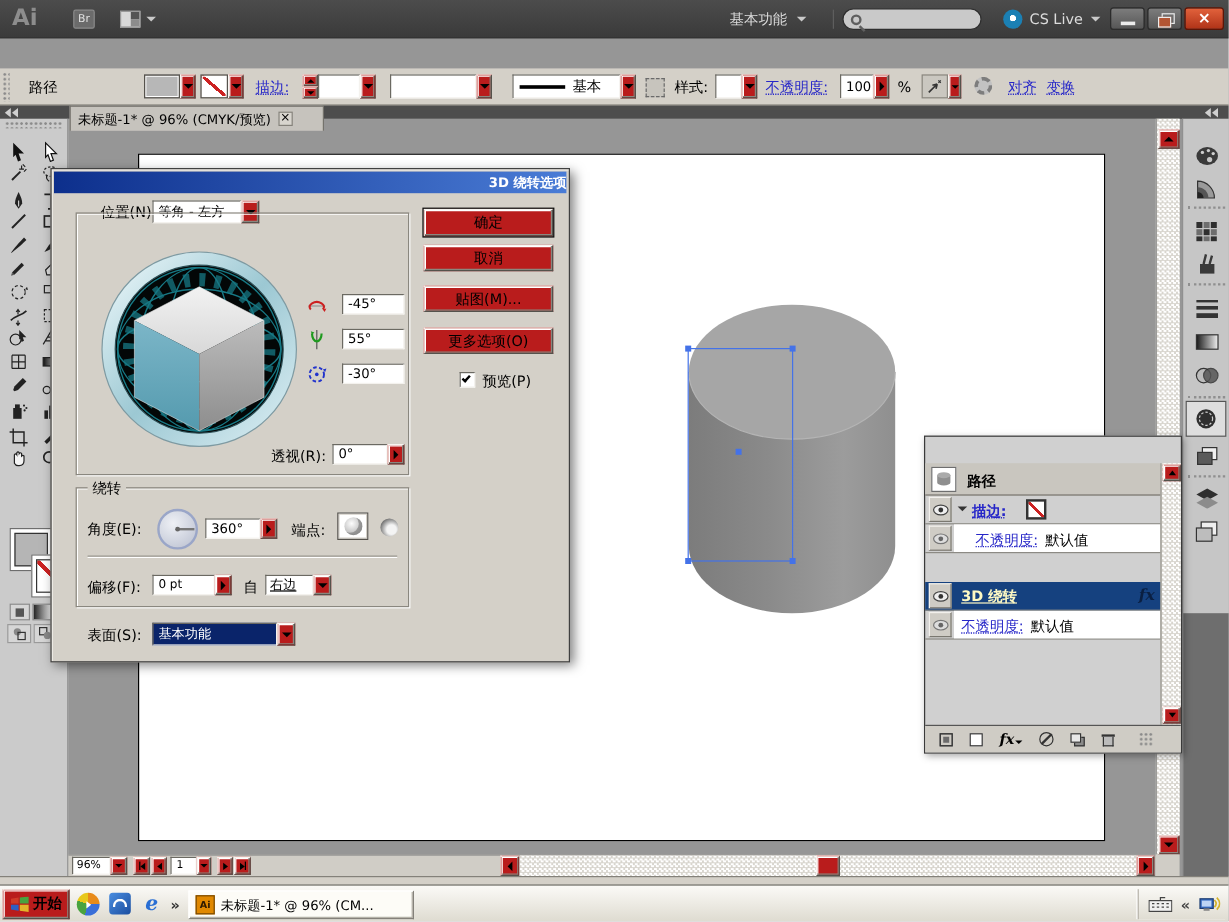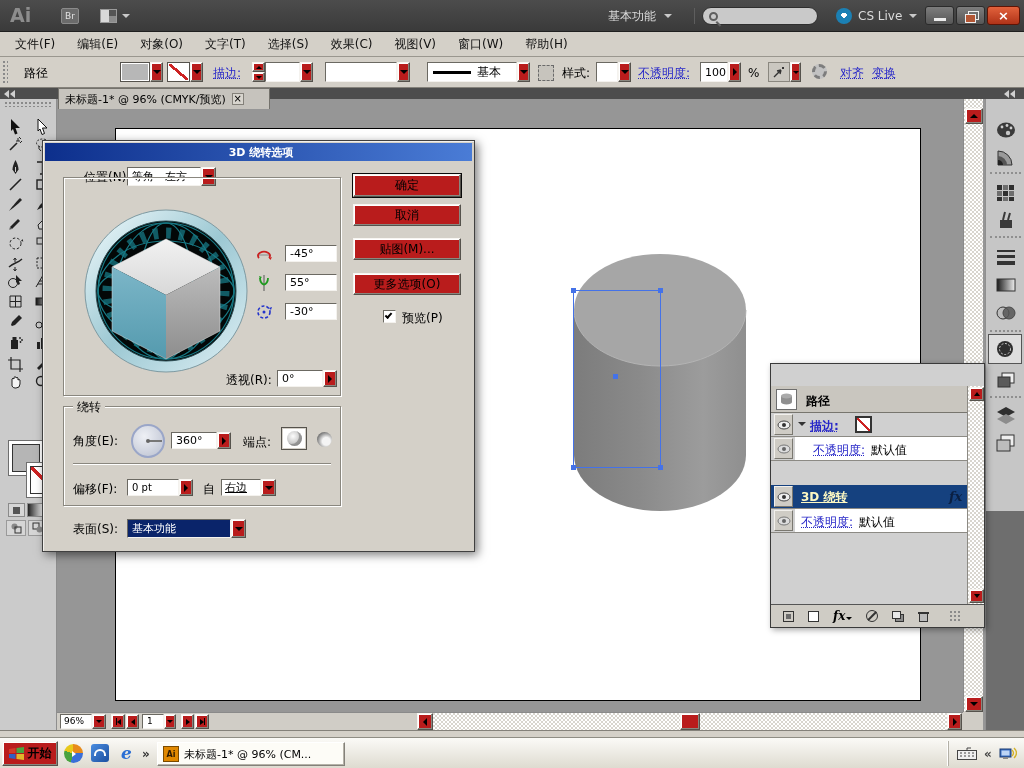--- a/index.html
+++ b/index.html
@@ -67,31 +67,20 @@
       <span class="ico-min" style="margin-top:8px"></span>
     </div>
     <div class="abs c" style="left:956px;top:6px;width:29px;height:19px;background:linear-gradient(#7d7d7d,#565656);border:1px solid #2b2b2b;border-radius:3px">
       <span class="ico-restore"></span>
     </div>
     <div class="abs c" style="left:987px;top:6px;width:33px;height:19px;background:linear-gradient(#e2623c,#b03318);border:1px solid #5e1405;border-radius:3px">
       <span style="color:#fff;font-weight:bold;font-size:13px;line-height:17px">×</span>
     </div>
   </div>
 
-  <div class="abs" style="left:0;top:32px;width:1024px;height:25px;background:#d4d0c8;border-bottom:1px solid #9a978f;display:flex;padding-left:4px">
-    <span class="menuitem">文件(F)</span>
-    <span class="menuitem">编辑(E)</span>
-    <span class="menuitem">对象(O)</span>
-    <span class="menuitem">文字(T)</span>
-    <span class="menuitem">选择(S)</span>
-    <span class="menuitem">效果(C)</span>
-    <span class="menuitem">视图(V)</span>
-    <span class="menuitem">窗口(W)</span>
-    <span class="menuitem">帮助(H)</span>
-  </div>
 
   <div class="abs" style="left:0;top:57px;width:1024px;height:31px;background:#d4d0c8;border-bottom:1px solid #84817a">
     <div class="abs grip" style="left:2px;top:3px;width:6px;height:25px"></div>
     <span class="abs lbl12" style="left:24px;top:8px">路径</span>
 
     <div class="abs" style="left:120px;top:5px;width:30px;height:20px;border:1px solid #55524c;background:#b7b7b7;box-shadow:inset 0 0 0 1px #fff"></div>
     <div class="abs c raised" style="left:150px;top:5px;width:13px;height:20px">
         <span class="dtri"></span>
       </div>
 
@@ -611,21 +600,21 @@
         </span>
       <span style="position:relative;width:11px;height:12px;display:inline-block">
           <span style="position:absolute;left:0;top:2px;width:11px;height:2px;background:#333"></span>
           <span style="position:absolute;left:1px;top:4px;width:9px;height:8px;border:1px solid #333;border-top:none;background:#bbb"></span>
         </span>
       <span class="grip" style="width:12px;height:12px;display:inline-block;margin-left:6px"></span>
     </div>
   </div>
 
   <div class="abs" style="left:42px;top:140px;width:433px;height:412px;background:#d4d0c8;border:1px solid #404040;box-shadow:inset 1px 1px 0 #f2f0ec,3px 3px 9px rgba(0,0,0,.5);z-index:10">
-    <div class="abs c" style="left:2px;top:2px;width:427px;height:18px;background:linear-gradient(90deg,#0d2f8c,#4a7cd6);justify-content:center;padding-left:5px">
+    <div class="abs c" style="left:2px;top:2px;width:427px;height:18px;background:linear-gradient(90deg,#0d2f8c,#4a7cd6);justify-content:flex-end;padding-left:5px">
       <span style="color:#fff;font-weight:bold;font-size:11px">3D 绕转选项</span>
     </div>
 
     <span class="abs lbl12" style="left:41px;top:28px">位置(N):</span>
     <div class="abs sunk" style="left:84px;top:26px;width:74px;height:19px;display:flex;align-items:center;padding-left:4px">
       <span style="font-size:11px;white-space:nowrap">等角 - 左方</span>
     </div>
     <div class="abs c raised" style="left:158px;top:26px;width:15px;height:19px">
         <span class="dtri"></span>
       </div>

